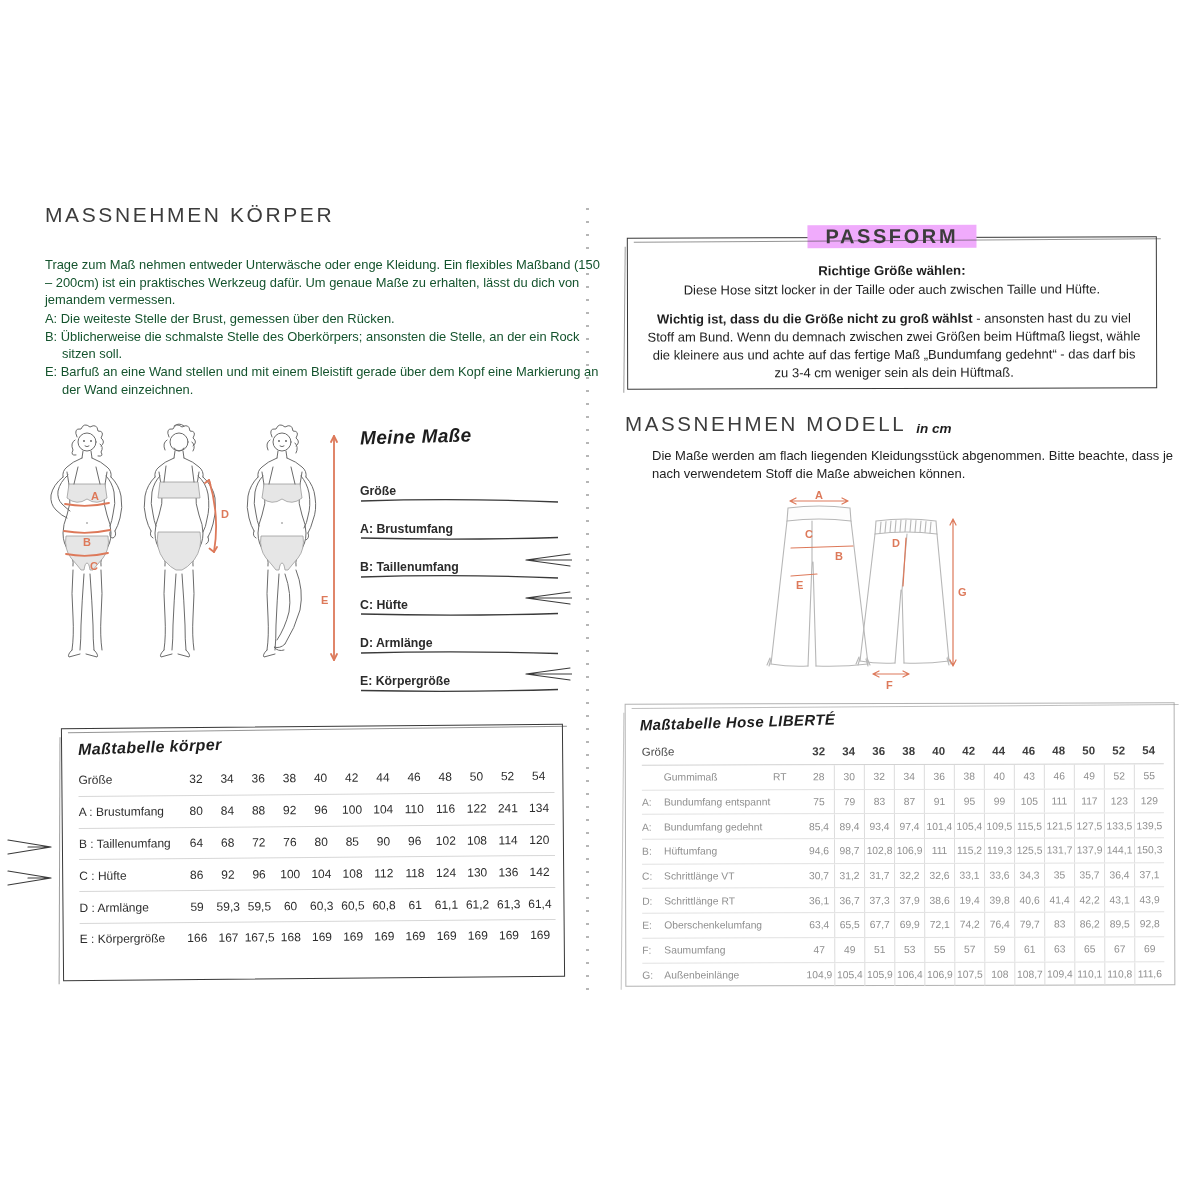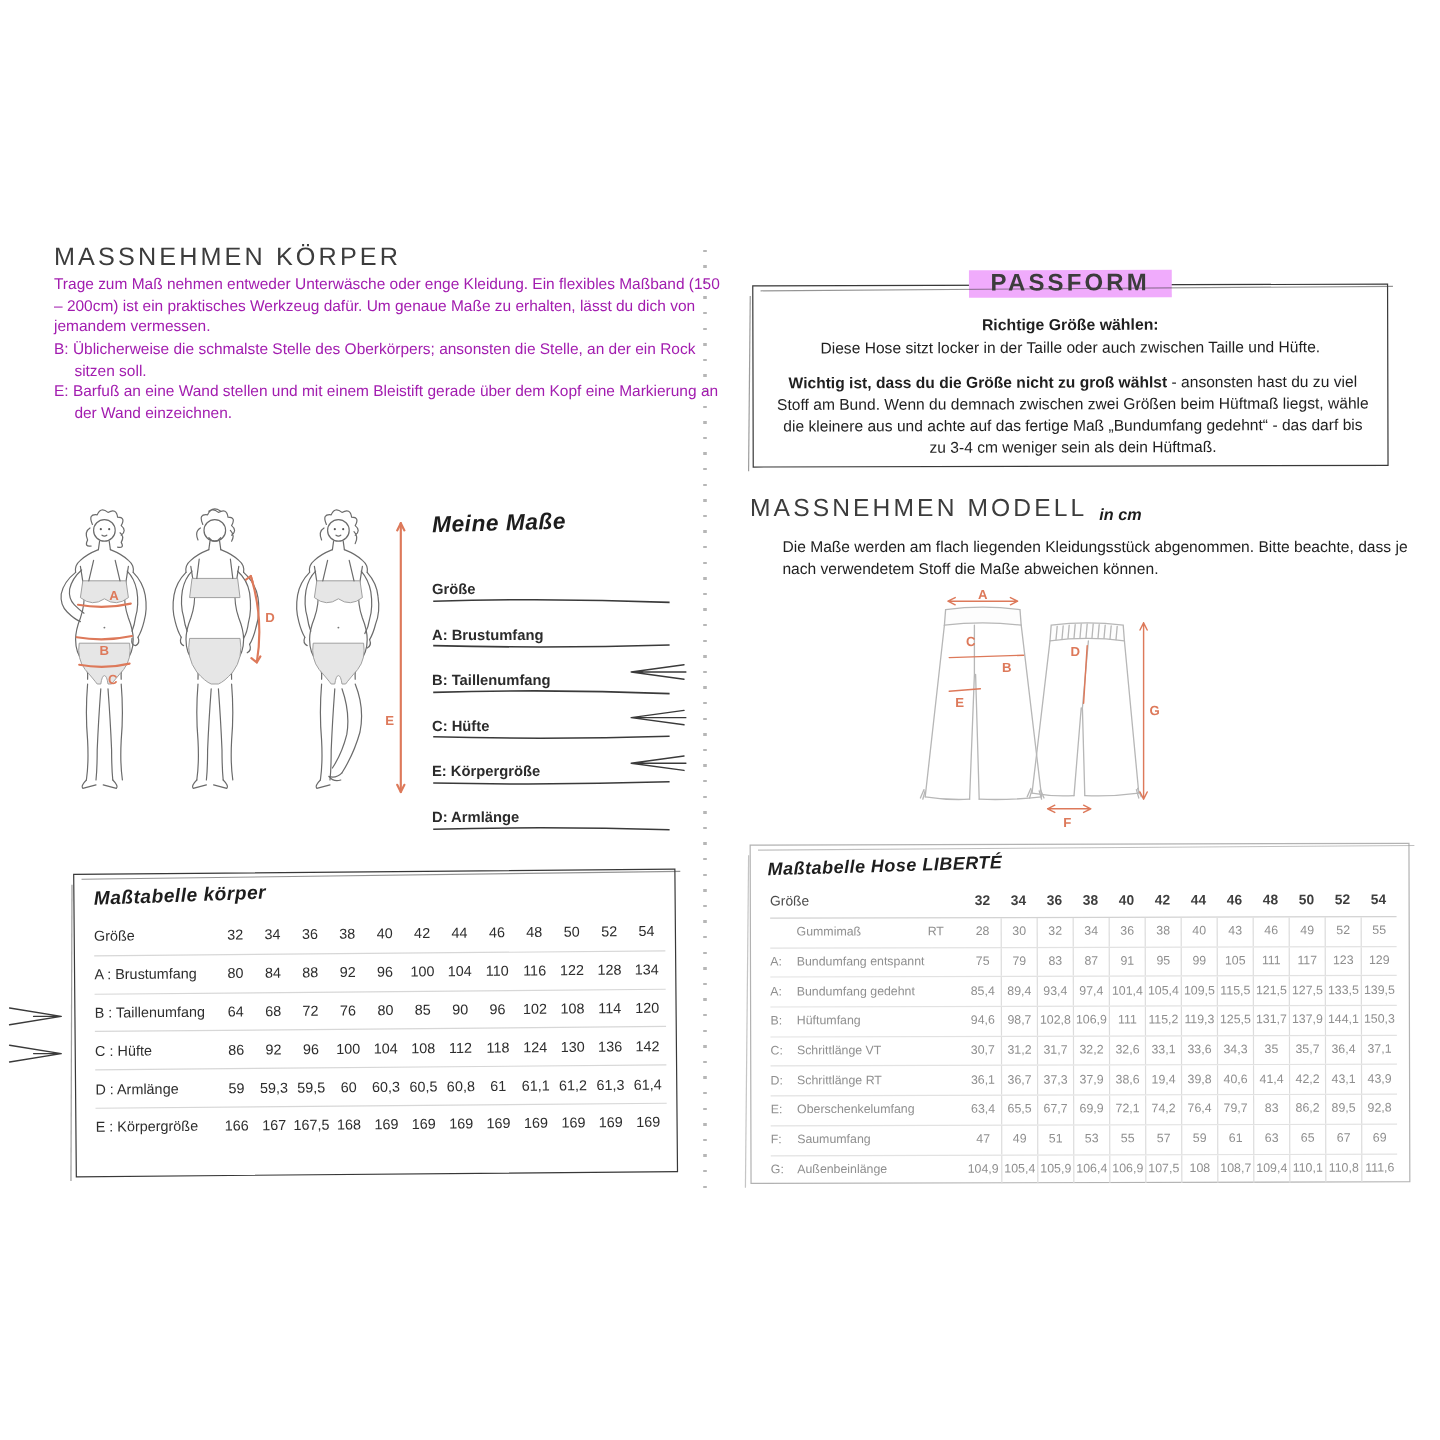--- a/index.html
+++ b/index.html
@@ -4,21 +4,21 @@
 <style>
   html,body{margin:0;padding:0;}
   body{width:1200px;height:1200px;background:#ffffff;font-family:"Liberation Sans",sans-serif;color:#222;position:relative;overflow:hidden;}
   .abs{position:absolute;}
 
   
   .thin-head{font-size:21px;font-weight:400;letter-spacing:2.6px;color:#3c3c3c;margin:0;}
   .handwrite{font-family:"Liberation Sans",sans-serif;font-style:italic;font-weight:700;letter-spacing:.4px;color:#1d1d1d;display:inline-block;transform:rotate(-1.6deg);}
 
   
-  #intro{left:45px;top:228px;width:556px;font-size:12.9px;line-height:1.37;color:#a21caf;}
+  #intro{left:45px;top:256px;width:556px;font-size:12.9px;line-height:1.37;color:#14532d;}
   #intro p{margin:0 0 1px 0;}
   .point{padding-left:17px;text-indent:-17px;}
 
   
   #meine{left:360px;top:426px;width:200px;}
   #meine .mm-title{font-size:19px;}
   #mm-fields{margin-top:18px;}
   .mm-field{position:relative;height:38px;}
   .mm-label{position:absolute;left:0;bottom:6px;font-size:12.3px;font-weight:700;color:#2b2b2b;}
   .mm-line{position:absolute;left:0;bottom:0;}
@@ -87,20 +87,21 @@
 <body>
 
 <div id="page">
 
   <div id="binding" class="abs"></div>
 
   <h1 class="thin-head abs" style="left:45px;top:203px;text-align:center;">MASSNEHMEN KÖRPER</h1>
 
   <div id="intro" class="abs">
     <p>Trage zum Maß nehmen entweder Unterwäsche oder enge Kleidung. Ein flexibles Maßband (150 – 200cm) ist ein praktisches Werkzeug dafür. Um genaue Maße zu erhalten, lässt du dich von jemandem vermessen.</p>
+    <div class="point">A: Die weiteste Stelle der Brust, gemessen über den Rücken.</div>
     <div class="point">B: Üblicherweise die schmalste Stelle des Oberkörpers; ansonsten die Stelle, an der ein Rock sitzen soll.</div>
     <div class="point">E: Barfuß an eine Wand stellen und mit einem Bleistift gerade über dem Kopf eine Markierung an der Wand einzeichnen.</div>
   </div>
 
   <svg class="abs" style="left:38px;top:420px;" width="312" height="260" viewBox="0 0 312 260">
 
     <g>
       <path class="ln" d="M39,17 Q35,8 43,9 Q46,2 52,7 Q59,3 60,11 Q67,11 63,18 Q68,22 63,26 M37,20 Q32,23 35,30 Q32,36 38,35 M62,24 Q66,27 63,32 Q66,37 60,36"></path>
       <circle class="ln" cx="49" cy="22" r="9"></circle>
       <circle cx="46" cy="21" r="0.9" fill="#555"></circle>
@@ -224,32 +225,32 @@
       <div class="mm-field">
         <span class="mm-label">C: Hüfte</span>
         <svg class="mm-line" width="200" height="7">
             <path d="M1,3 Q100,5.5 198,2.5" stroke="#3a3a3a" stroke-width="1.3" fill="none"></path>
           </svg>
         <svg class="mm-arrow" width="54" height="16">
             <path class="arrow-sketch" d="M52,2 L8,8 L52,14 M8,8 L54,8"></path>
           </svg>
       </div>
       <div class="mm-field">
+        <span class="mm-label">D: Armlänge</span>
+        <svg class="mm-line" width="200" height="7">
+            <path d="M1,4 Q100,1.5 198,4.5" stroke="#3a3a3a" stroke-width="1.3" fill="none"></path>
+          </svg>
+      </div>
+      <div class="mm-field">
         <span class="mm-label">E: Körpergröße</span>
         <svg class="mm-line" width="200" height="7">
             <path d="M1,3.5 Q100,5.5 198,2.5" stroke="#3a3a3a" stroke-width="1.3" fill="none"></path>
           </svg>
         <svg class="mm-arrow" width="54" height="16">
             <path class="arrow-sketch" d="M52,2 L8,8 L52,14 M8,8 L54,8"></path>
-          </svg>
-      </div>
-      <div class="mm-field">
-        <span class="mm-label">D: Armlänge</span>
-        <svg class="mm-line" width="200" height="7">
-            <path d="M1,4 Q100,1.5 198,4.5" stroke="#3a3a3a" stroke-width="1.3" fill="none"></path>
           </svg>
       </div>
     </div>
   </div>
 
   <div id="ktable" class="sketch-box">
     <span class="handwrite tbl-title">Maßtabelle körper</span>
     <div id="k-rows">
         <div class="k-row">
           <span class="k-label">Größe</span>
@@ -271,21 +272,21 @@
           <span class="k-val">80</span>
           <span class="k-val">84</span>
           <span class="k-val">88</span>
           <span class="k-val">92</span>
           <span class="k-val">96</span>
           <span class="k-val">100</span>
           <span class="k-val">104</span>
           <span class="k-val">110</span>
           <span class="k-val">116</span>
           <span class="k-val">122</span>
-          <span class="k-val">128</span>
+          <span class="k-val">241</span>
           <span class="k-val">134</span>
         </div>
         <div class="k-row">
           <span class="k-label">B : Taillenumfang</span>
           <span class="k-val">64</span>
           <span class="k-val">68</span>
           <span class="k-val">72</span>
           <span class="k-val">76</span>
           <span class="k-val">80</span>
           <span class="k-val">85</span>

